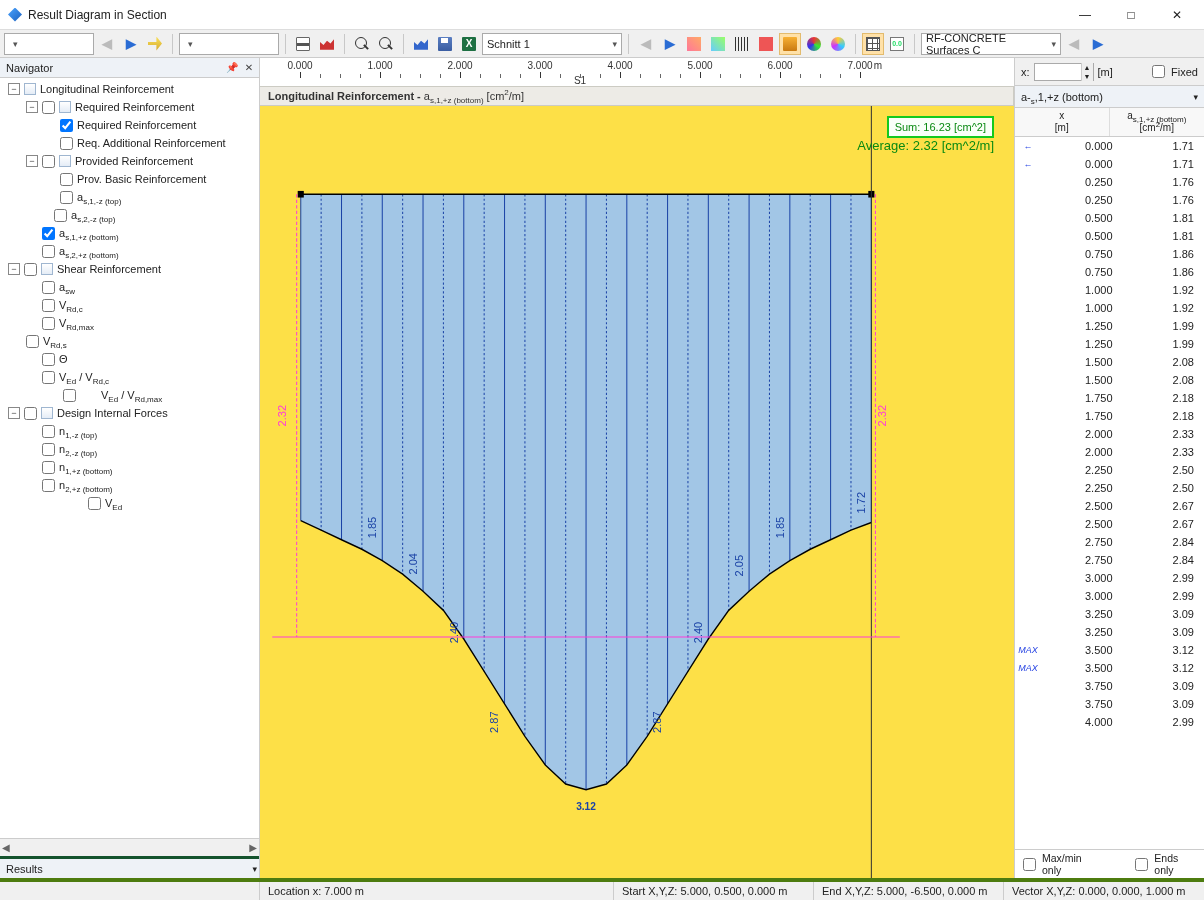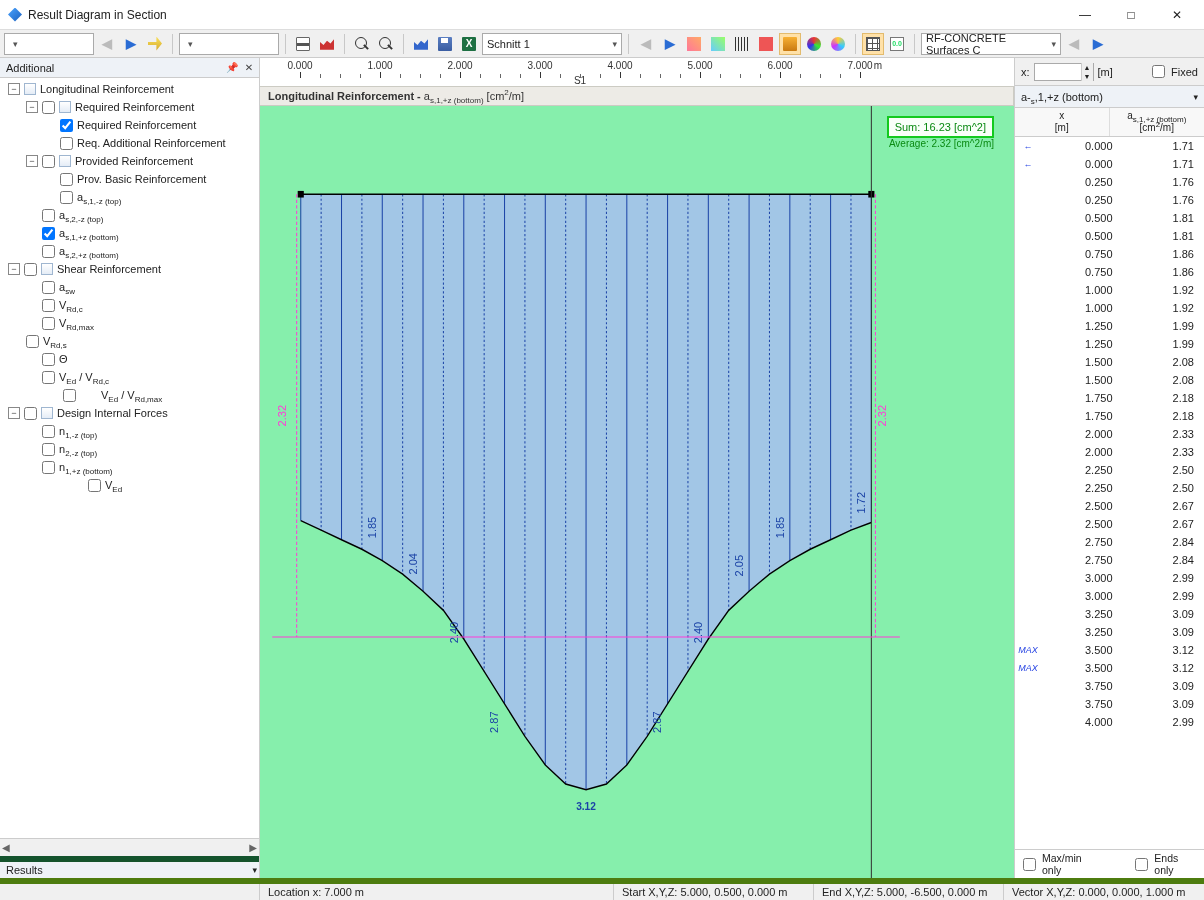--- a/index.html
+++ b/index.html
@@ -21,48 +21,48 @@
   .navhdr .ctrls span { width: 16px; text-align: center; color: #444; font-size: 10px; line-height: 16px; }
   .tree { flex: 1; overflow: auto; background: #fff; padding: 2px 0; }
   .treewrap { position: relative; min-width: 260px; }
   .noderow { display: flex; align-items: center; height: 18px; font-size: 11px; white-space: nowrap; }
   .toggle { width: 12px; height: 12px; display: inline-flex; align-items: center; justify-content: center; border: 1px solid #888; font-size: 9px; line-height: 1; margin-right: 4px; background: #fff; cursor: pointer; color: #444; }
   .noderow input[type="checkbox"] { width: 13px; height: 13px; margin: 0 4px 0 0; }
   .groupicon { width: 12px; height: 12px; background: linear-gradient(#fff,#e4ecf6); border: 1px solid #9fb6d0; margin-right: 4px; }
   .nodelabel { color: #222; }
   sub, sup { font-size: 8px; line-height: 0; }
   .scrollx { height: 18px; background: #f0f0f0; border-top: 1px solid #ccc; display: flex; align-items: center; justify-content: space-between; padding: 0 2px; font-size: 10px; color: #666; }
-  .resultsbar { height: 22px; background: #eef2f7; border-top: 6px solid #14532d; display: flex; align-items: center; justify-content: space-between; font-size: 11px; padding: 0 2px 0 6px; }
+  .resultsbar { height: 22px; background: #eef2f7; border-top: 3px solid #14532d; display: flex; align-items: center; justify-content: space-between; font-size: 11px; padding: 0 2px 0 6px; }
   .center { flex: 1; display: flex; flex-direction: column; position: relative; }
   .ruler { height: 28px; background: #fff; position: relative; border-bottom: 1px solid #fff; }
   .ruler .ticks { position: absolute; inset: 0; }
   .ruler .lbl { position: absolute; top: 2px; font-size: 10px; transform: translateX(-50%); color: #333; }
   .ruler .s1 { position: absolute; top: 17px; font-size: 10px; color: #333; transform: translateX(-50%); }
   .graphtitle { height: 20px; background: #edebe6; border: 1px solid #cccbc3; border-left: none; display: flex; align-items: center; padding-left: 8px; font-size: 11px; color: #333; }
   .graphtitle b { font-weight: 600; }
-  .plot { flex: 1; position: relative; background: #86efac; overflow: hidden; }
+  .plot { flex: 1; position: relative; background: #fde047; overflow: hidden; }
   .sumbox { position: absolute; top: 10px; right: 20px; border: 2px solid #14c91f; background: #f9fff9; padding: 3px 6px; font-size: 11px; color: #0a8a12; }
-  .avgline { position: absolute; top: 32px; right: 20px; font-size: 10px; color: #0a8a12; }
+  .avgline { position: absolute; top: 32px; right: 20px; font-size: 13px; color: #0a8a12; }
   .rightpanel { width: 190px; border-left: 1px solid #ccc; display: flex; flex-direction: column; background: #fff; }
   .rp-top { height: 28px; display: flex; align-items: center; gap: 4px; background: #f0f0f0; border-bottom: 1px solid #ccc; padding: 0 6px; font-size: 11px; }
   .numspin { display: inline-flex; align-items: center; border: 1px solid #aaa; height: 18px; background: #fff; }
   .numspin input { width: 46px; border: none; text-align: right; font-size: 11px; padding: 0 2px; background: #fff; outline: none; }
   .numspin .spnn { display: flex; flex-direction: column; width: 12px; }
   .numspin .spnn span { height: 9px; font-size: 7px; text-align: center; line-height: 9px; background: #eee; border-left: 1px solid #ccc; }
   .rheader { height: 22px; background: #eef2f7; border-bottom: 1px solid #ccc; display: flex; align-items: center; justify-content: space-between; font-size: 11px; padding: 0 6px; }
   .tblhdr { display: flex; border-bottom: 1px solid #ccc; background: #f8f8f8; }
   .tblhdr > div { width: 50%; text-align: center; font-size: 10px; padding: 2px 0; border-right: 1px solid #ddd; line-height: 1.2; }
   .tblhdr > div:last-child { border-right: none; }
   .tblbody { flex: 1; overflow-y: scroll; font-size: 11px; }
   .trow { display: flex; align-items: center; height: 18px; }
   .trow .flag { width: 26px; height: 14px; font-size: 9px; color: #2643e3; display: flex; align-items: center; justify-content: center; }
   .trow > :nth-child(2), .trow > :nth-child(3) { flex: 1; text-align: right; padding-right: 10px; }
   .chkrow { display: flex; border-top: 1px solid #ccc; font-size: 10.5px; padding: 2px 4px; gap: 28px; justify-content: space-between; }
   .chkrow label { display: flex; align-items: center; gap: 3px; }
-  .statusbar { position: absolute; left: 0; right: 0; bottom: 0; height: 22px; background: #f0f0f0; border-top: 6px solid #4d7c0f; display: flex; font-size: 11px; }
+  .statusbar { position: absolute; left: 0; right: 0; bottom: 0; height: 22px; background: #f0f0f0; border-top: 4px solid #4d7c0f; display: flex; font-size: 11px; }
   .statusbar .cell { border-right: 1px solid #ccc; padding: 3px 8px; display: flex; align-items: center; white-space: nowrap; }
   .appicon { width: 14px; height: 14px; position: relative; }
   .appicon::before { content: ""; position: absolute; inset: 0; background: linear-gradient(135deg,#4aa3ff,#1b5fbd); clip-path: polygon(50% 0,100% 50%,50% 100%,0 50%); }
   .ic { display: inline-block; width: 14px; height: 14px; }
   .ic-print { background: linear-gradient(#fff 40%,#555 40% 70%,#fff 70%); border: 1px solid #666; border-radius: 1px; }
   .ic-graph { background: linear-gradient(#c33,#c33); clip-path: polygon(0 95%,0 40%,25% 60%,50% 30%,75% 50%,100% 20%,100% 95%); }
   .ic-zoomi::before, .ic-zoomo::before { content: ""; display: block; width: 10px; height: 10px; border: 1.5px solid #333; border-radius: 50%; position: relative; }
   .ic-zoomi::after, .ic-zoomo::after { content: ""; position: absolute; width: 6px; height: 2px; background: #333; transform: rotate(45deg); margin-left: 8px; margin-top: -3px; }
   .ic-save { background: linear-gradient(#5a7ec2,#3a5da2); border-radius: 1px; position: relative; }
   .ic-save::after { content: ""; position: absolute; width: 7px; height: 5px; background: #fff; top: 1px; left: 3px; }
@@ -171,21 +171,21 @@
       <span class="arrow" style="margin-left:auto">▾</span>
     </div>
   <div class="tbtn arrowbtn dis">◀</div>
   <div class="tbtn arrowbtn">▶</div>
 </div>
 
 <div class="main">
 
   <div class="navigator">
     <div class="navhdr">
-      <span>Additional</span>
+      <span>Navigator</span>
       <span class="ctrls">
           <span>📌</span>
           <span>✕</span>
         </span>
     </div>
     <div class="tree">
       <div class="treewrap" id="tree">
           <div class="noderow" style="padding-left: 8px;">
             <span class="toggle">−</span>
             <span class="groupicon"></span>
@@ -216,21 +216,21 @@
           <div class="noderow" style="padding-left: 44px;">
             <span style="width: 16px;"></span>
             <input type="checkbox" style="">
             <span class="nodelabel">Prov. Basic Reinforcement</span>
           </div>
           <div class="noderow" style="padding-left: 44px;">
             <span style="width: 16px;"></span>
             <input type="checkbox" style="">
             <span class="nodelabel">a<sub>s,1,-z (top)</sub></span>
           </div>
-          <div class="noderow" style="padding-left: 26px;">
+          <div class="noderow" style="padding-left: 26px; margin-left: 12px;">
             <span style="width: 16px;"></span>
             <input type="checkbox" style="">
             <span class="nodelabel">a<sub>s,2,-z (top)</sub></span>
           </div>
           <div class="noderow" style="padding-left: 26px;">
             <span style="width: 16px;"></span>
             <input type="checkbox" checked="" style="">
             <span class="nodelabel">a<sub>s,1,+z (bottom)</sub></span>
           </div>
           <div class="noderow" style="padding-left: 26px;">
@@ -292,20 +292,25 @@
           </div>
           <div class="noderow" style="padding-left: 26px;">
             <span style="width: 16px;"></span>
             <input type="checkbox" style="">
             <span class="nodelabel">n<sub>2,-z (top)</sub></span>
           </div>
           <div class="noderow" style="padding-left: 26px;">
             <span style="width: 16px;"></span>
             <input type="checkbox" style="">
             <span class="nodelabel">n<sub>1,+z (bottom)</sub></span>
+          </div>
+          <div class="noderow" style="padding-left: 26px;">
+            <span style="width: 16px;"></span>
+            <input type="checkbox" style="">
+            <span class="nodelabel">n<sub>2,+z (bottom)</sub></span>
           </div>
           <div class="noderow" style="padding-left: 26px; margin-left: 46px;">
             <span style="width: 16px;"></span>
             <input type="checkbox" style="">
             <span class="nodelabel">V<sub>Ed</sub></span>
           </div>
         </div>
     </div>
     <div class="scrollx">
         <span>◀</span>

